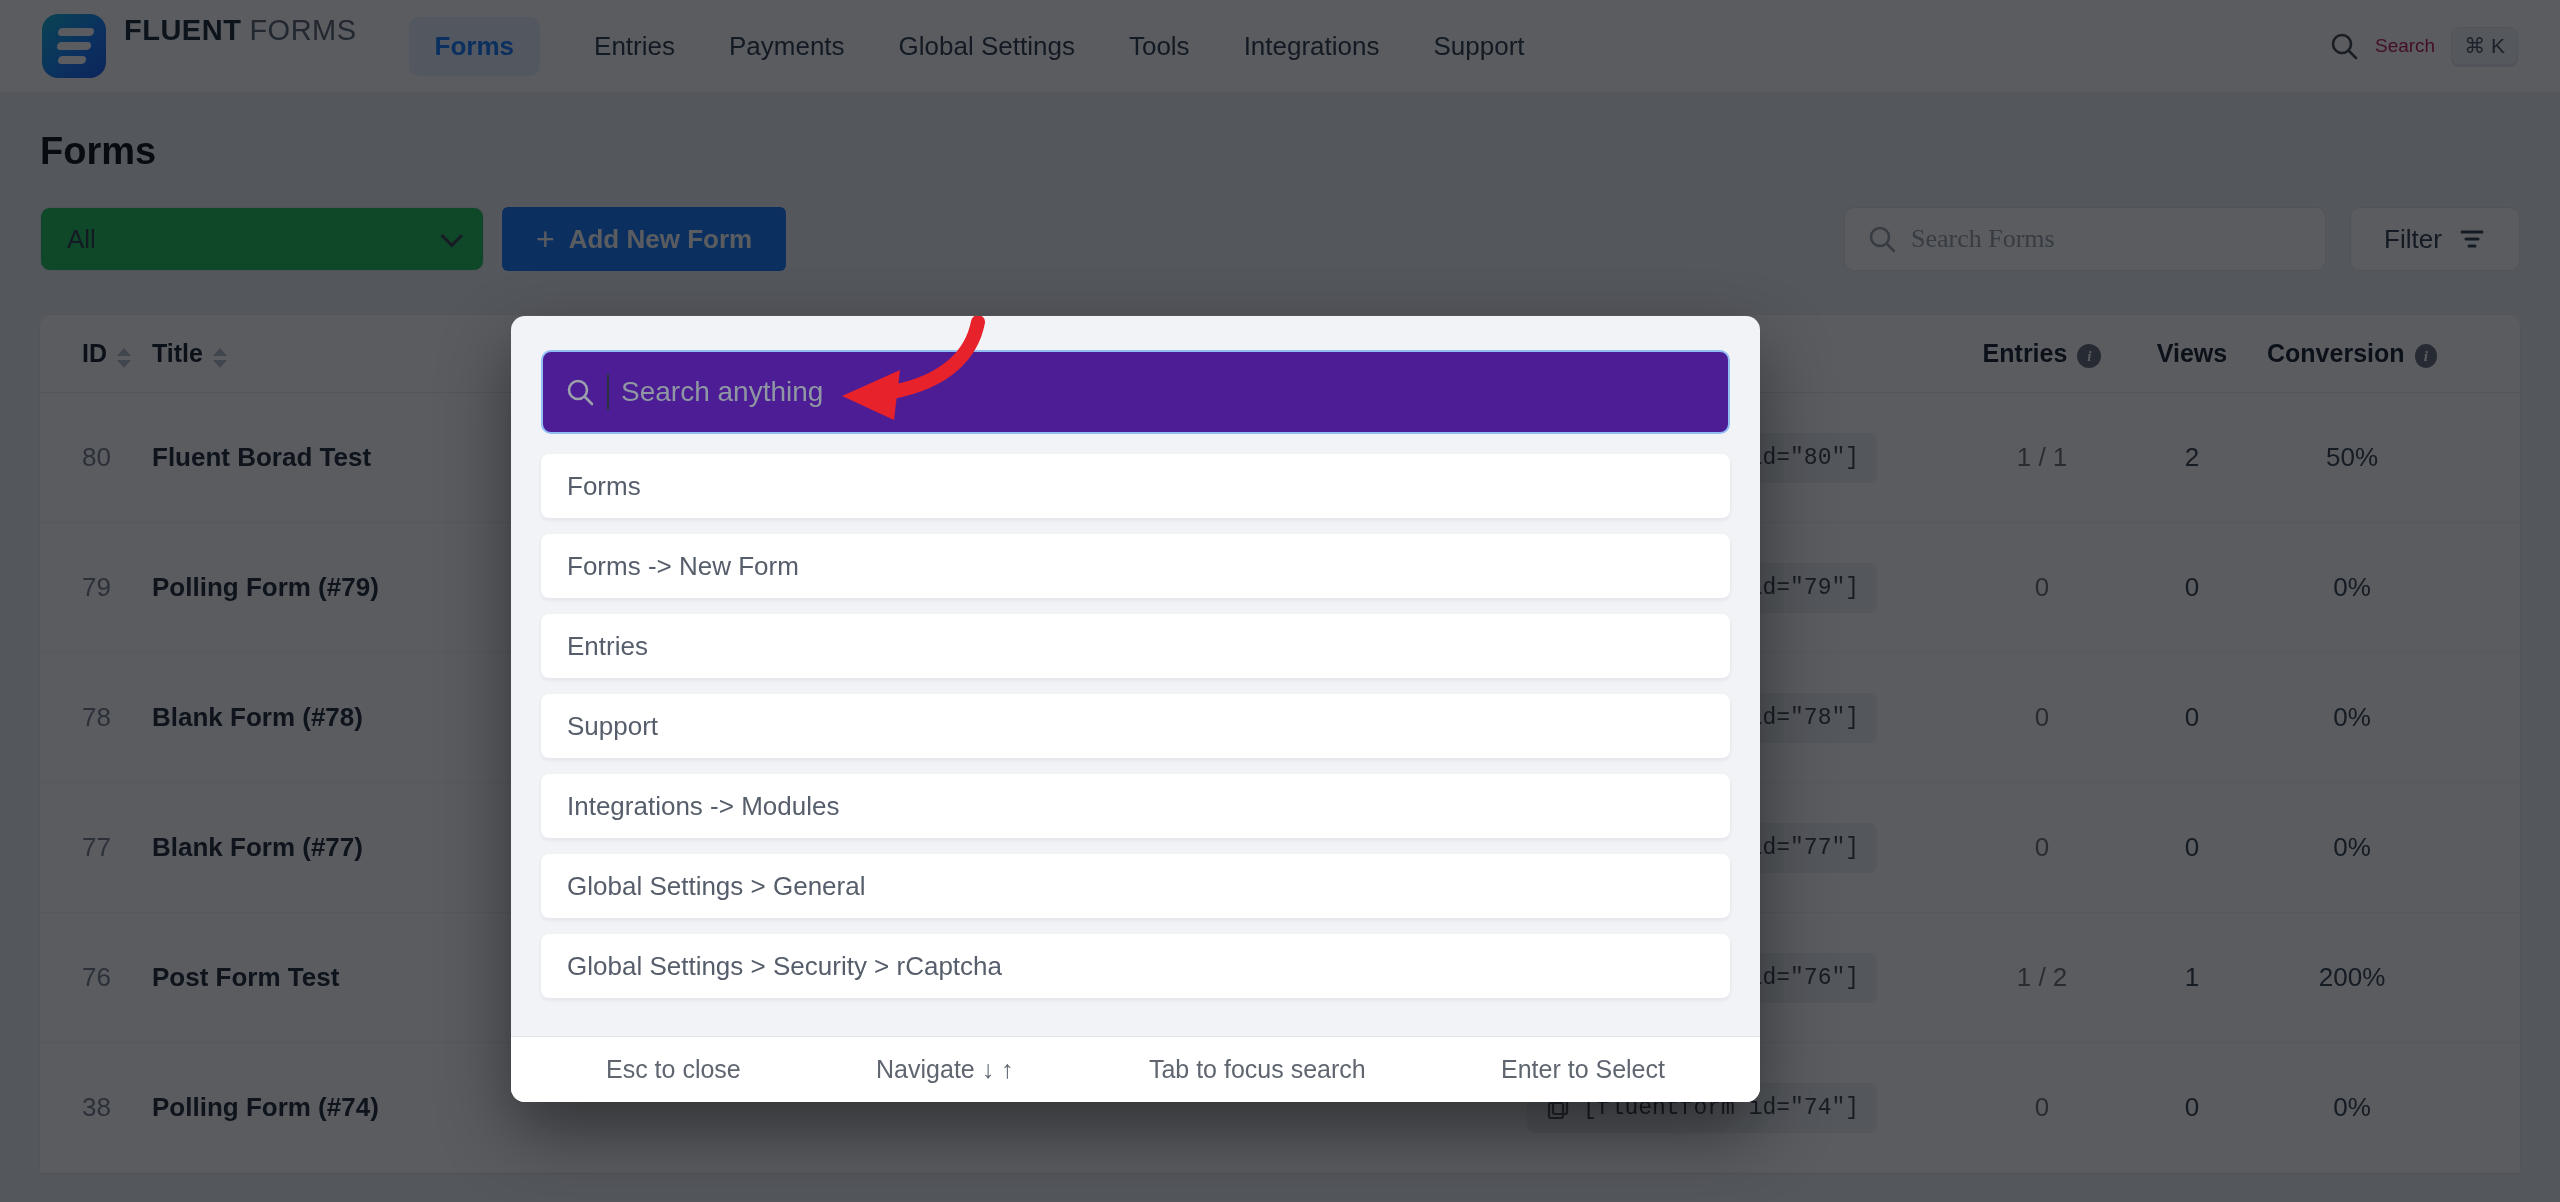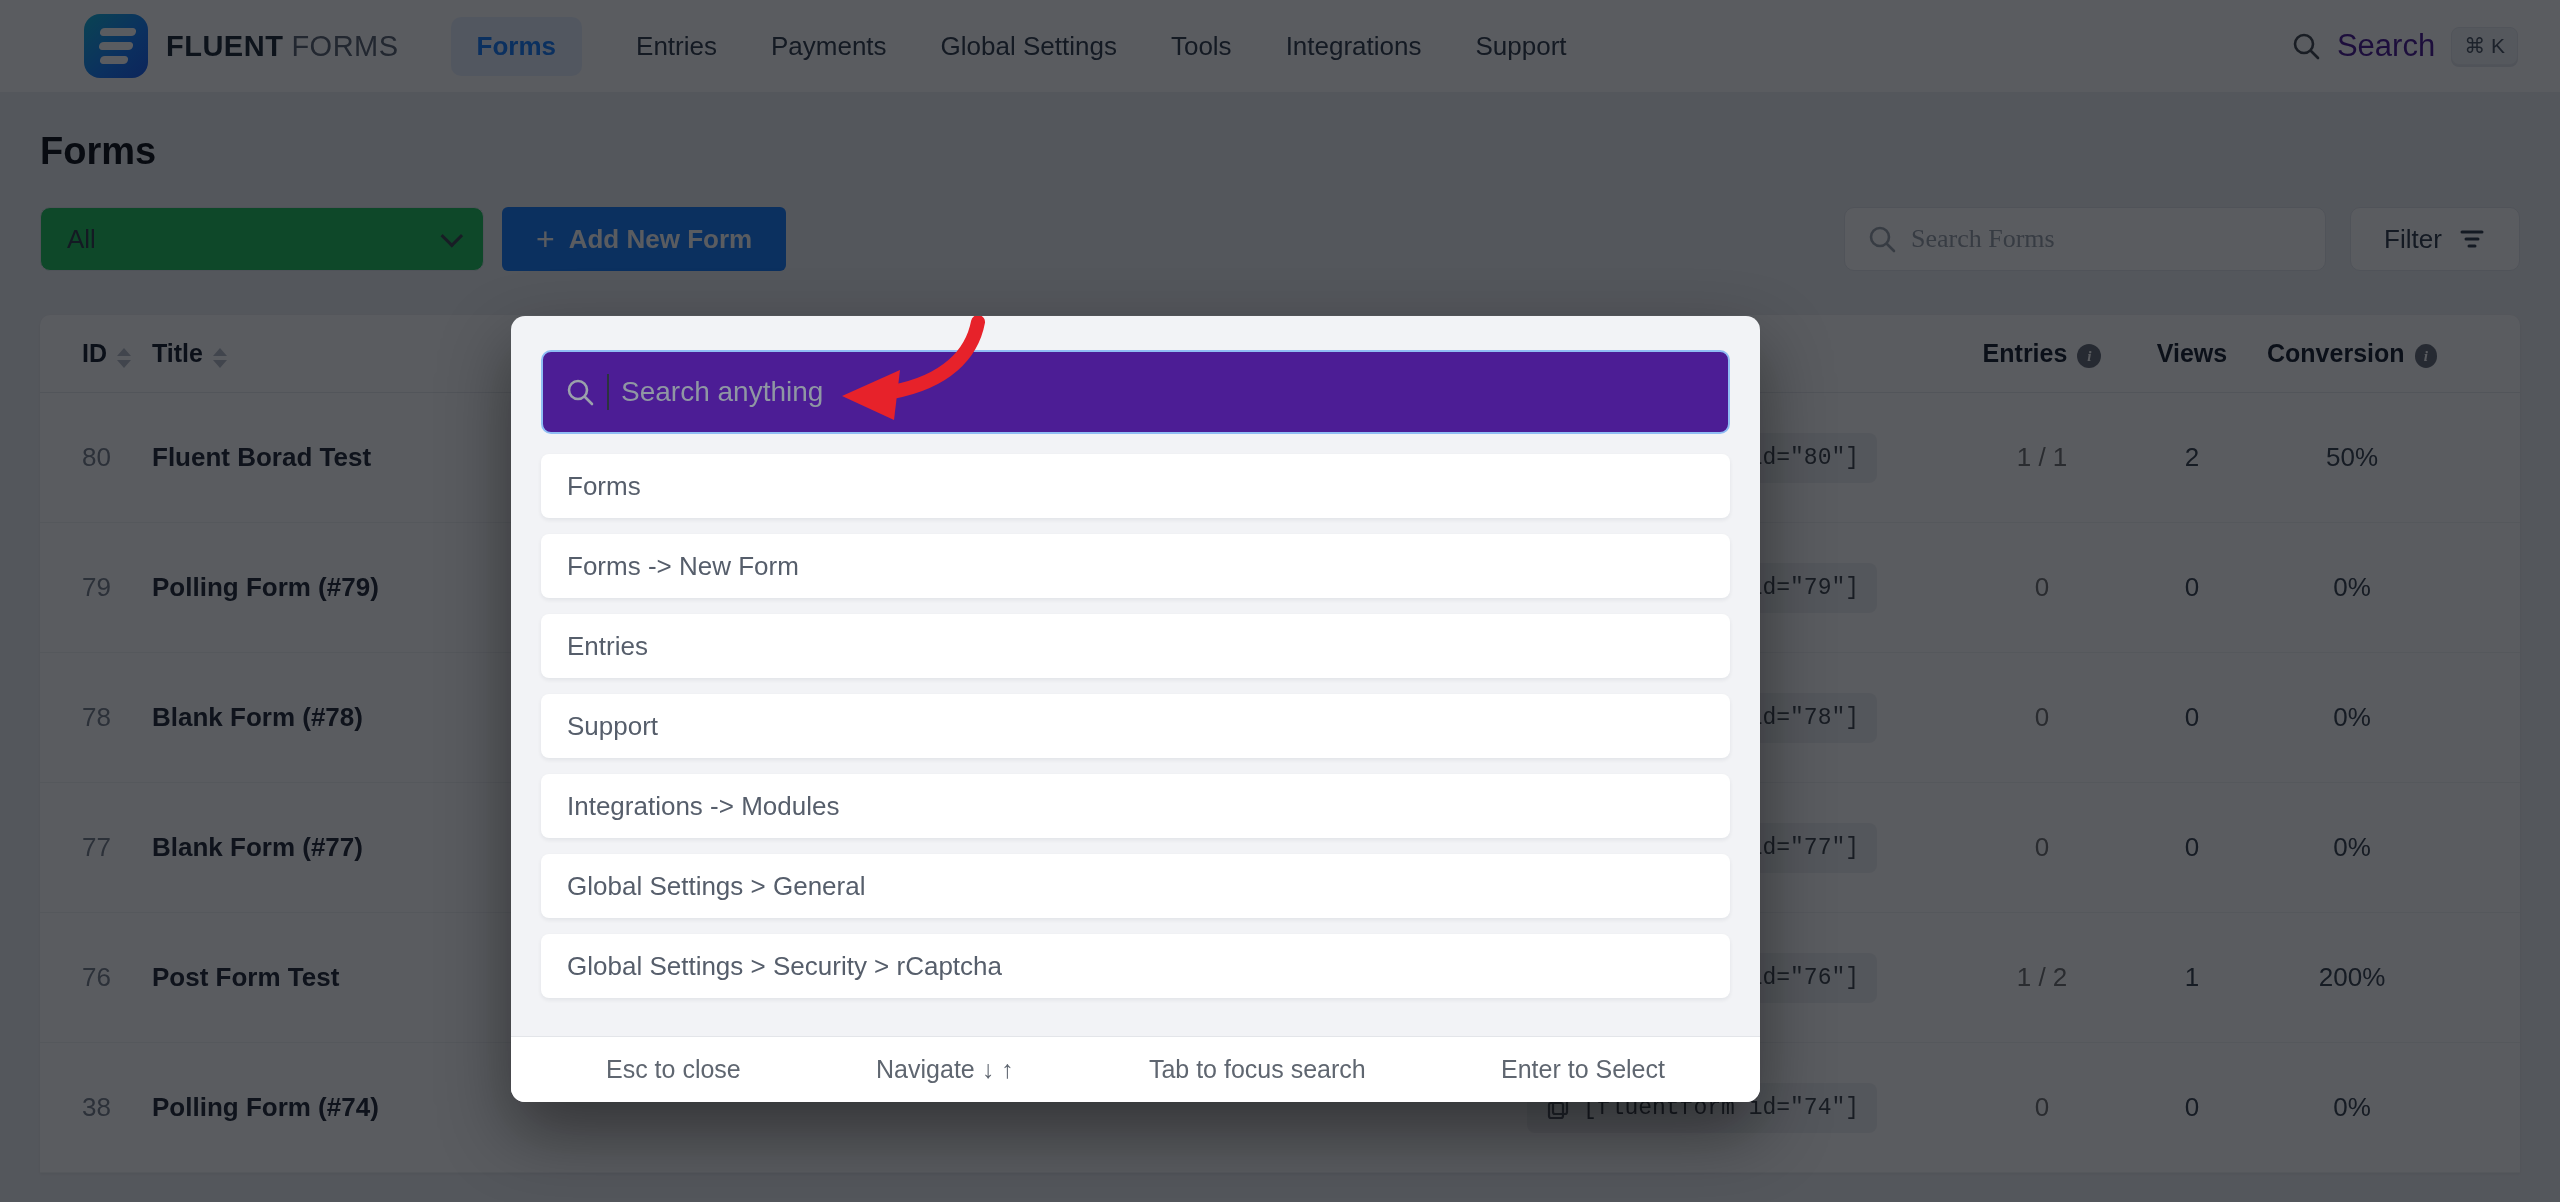--- a/index.html
+++ b/index.html
@@ -1,37 +1,37 @@
 <!DOCTYPE html>
 <html><head>
 <meta charset="utf-8">
 <style>
   * { margin:0; padding:0; box-sizing:border-box; }
   html,body { width:2560px; height:1202px; overflow:hidden; }
   body { font-family:"Liberation Sans","DejaVu Sans",sans-serif; background:#eef0f3; color:#1f2937; }
 
   
   .navbar { height:92px; background:#ffffff; display:flex; align-items:center; padding:0 42px; }
-  .brand { display:flex; align-items:center; gap:18px; cursor:pointer;margin-left:42px; }
+  .brand { display:flex; gap:18px; cursor:pointer; }
   .brand-icon { width:64px; height:64px; border-radius:16px;
     background:linear-gradient(135deg,#16b6d8 0%,#1a7efb 60%,#1b5df0 100%);
     display:flex; flex-direction:column; justify-content:center; align-items:center; gap:6px; }
   .brand-icon i { display:block; height:8px; border-radius:4px; background:#ffffff; transform:skewX(-12deg); }
   .brand-icon .b1 { width:36px; margin-left:4px; }
   .brand-icon .b2 { width:34px; margin-left:0; }
   .brand-icon .b3 { width:28px; margin-left:-4px; }
   .brand-text { font-size:29px; letter-spacing:.5px; }
   .brand-text .bold { font-weight:800; color:#1f2937; }
   .brand-text .light { font-weight:400; color:#5b6472; margin-left:8px; }
   .nav-menu { display:flex; align-items:center; gap:54px; margin-left:52px; }
   .nav-item { font-size:26px; font-weight:500; color:#333e4e; text-decoration:none; cursor:pointer; white-space:nowrap; }
   .nav-item.active { color:#1a7efb; background:#e8f1fe; padding:14px 26px; border-radius:10px; font-weight:600; }
   .nav-spacer { flex:1; }
   .nav-search { display:flex; align-items:center; gap:16px; cursor:pointer; }
-  .nav-search .search-label { font-size:31px; color:#4c1d95; }
+  .nav-search .search-label { font-size:19px; color:#be185d; }
   .kbd-badge { background:#f1f3f6; border:1px solid #e4e7ec; border-radius:8px; padding:6px 12px;
     font-size:21px; color:#4b5563; box-shadow:0 2px 0 #e1e4ea; }
 
   .icon-mag { width:30px; height:30px; }
   .icon-mag circle { fill:none; stroke:#40474f; stroke-width:2.6; }
   .icon-mag line { stroke:#40474f; stroke-width:2.6; stroke-linecap:round; }
   .icon-mag.gray circle, .icon-mag.gray line { stroke:#9aa1ab; }
 
   
   .page { padding:0 40px; }

